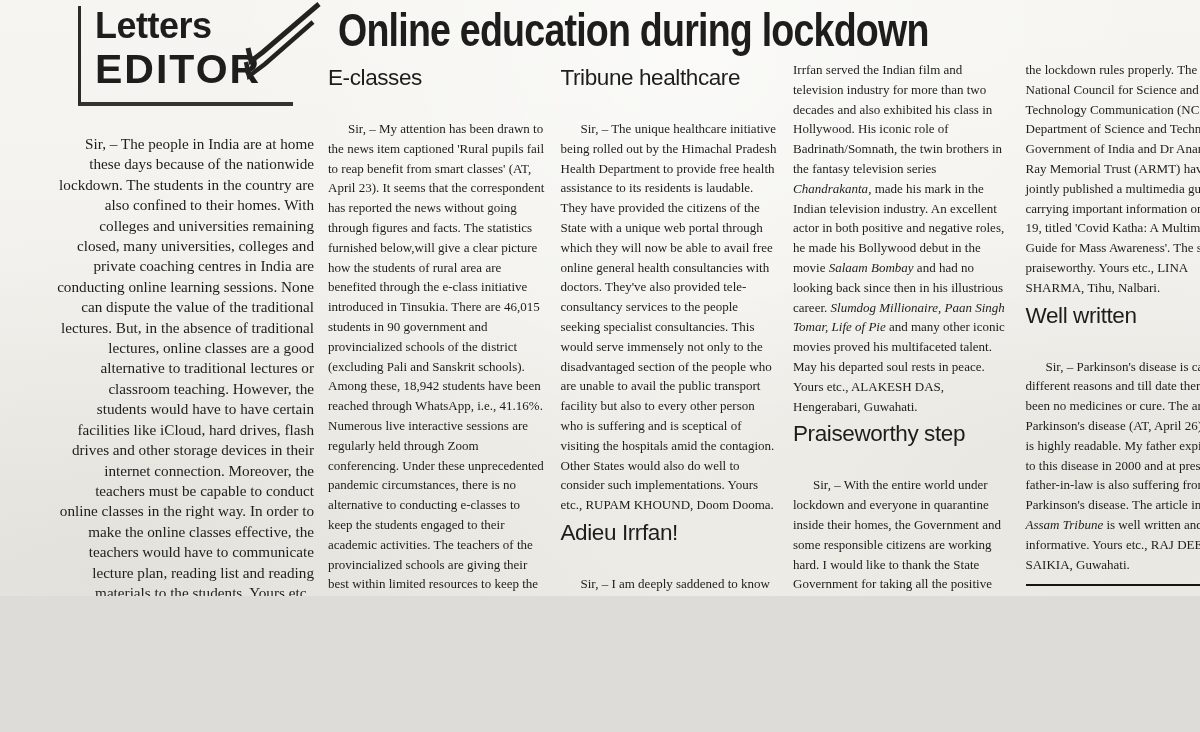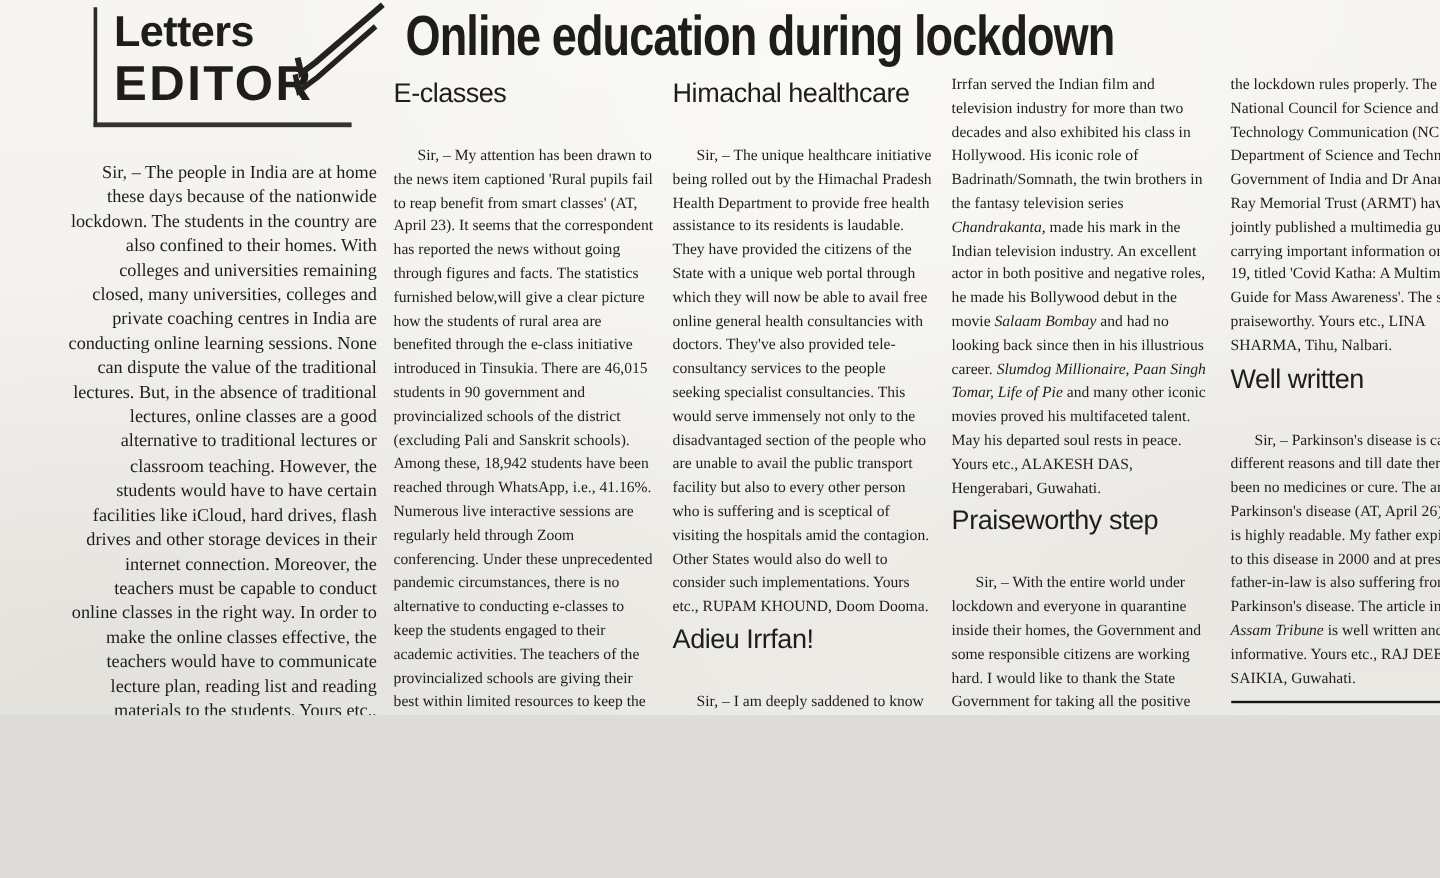--- a/index.html
+++ b/index.html
@@ -77,21 +77,21 @@
   </div>
 
   <div class="main">
     <h1 class="headline">Online education during lockdown</h1>
     <div class="columns">
       <div class="col">
           <h2 class="letter-heading"><span>E-classes</span></h2>
           <p class="letter-para indent"><span>Sir, – My attention has been drawn to the news item captioned 'Rural pupils fail to reap benefit from smart classes' (AT, April 23). It seems that the correspondent has reported the news without going through figures and facts. The statistics furnished below,will give a clear picture how the students of rural area are benefited through the e-class initiative introduced in Tinsukia. There are 46,015 students in 90 government and provincialized schools of the district (excluding Pali and Sanskrit schools). Among these, 18,942 students have been reached through WhatsApp, i.e., 41.16%. Numerous live interactive sessions are regularly held through Zoom conferencing. Under these unprecedented pandemic circumstances, there is no alternative to conducting e-classes to keep the students engaged to their academic activities. The teachers of the provincialized schools are giving their best within limited resources to keep the pace of teaching-learning on. Yours etc., BITUPON HAZARIKA, Inspector of Schools, Tinsukia.</span></p>
         </div>
       <div class="col">
-          <h2 class="letter-heading"><span>Himachal healthcare</span></h2>
+          <h2 class="letter-heading"><span>Tribune healthcare</span></h2>
           <p class="letter-para indent"><span>Sir, – The unique healthcare initiative being rolled out by the Himachal Pradesh Health Department to provide free health assistance to its residents is laudable. They have provided the citizens of the State with a unique web portal through which they will now be able to avail free online general health consultancies with doctors. They've also provided tele-consultancy services to the people seeking specialist consultancies. This would serve immensely not only to the disadvantaged section of the people who are unable to avail the public transport facility but also to every other person who is suffering and is sceptical of visiting the hospitals amid the contagion. Other States would also do well to consider such implementations. Yours etc., RUPAM KHOUND, Doom Dooma.</span></p>
           <h2 class="letter-heading"><span>Adieu Irrfan!</span></h2>
           <p class="letter-para indent"><span>Sir, – I am deeply saddened to know about the untimely demise of actor Irrfan Khan at the age of 61 years. Really, the premature decease of the great actor has left a void in the Indian film industry.</span></p>
         </div>
       <div class="col">
           <p class="letter-para"><span>Irrfan served the Indian film and television industry for more than two decades and also exhibited his class in Hollywood. His iconic role of Badrinath/Somnath, the twin brothers in the fantasy television series </span><i>Chandrakanta</i><span>, made his mark in the Indian television industry. An excellent actor in both positive and negative roles, he made his Bollywood debut in the movie </span><i>Salaam Bombay</i><span> and had no looking back since then in his illustrious career. </span><i>Slumdog Millionaire, Paan Singh Tomar, Life of Pie</i><span> and many other iconic movies proved his multifaceted talent. May his departed soul rests in peace. Yours etc., ALAKESH DAS, Hengerabari, Guwahati.</span></p>
           <h2 class="letter-heading"><span>Praiseworthy step</span></h2>
           <p class="letter-para indent"><span>Sir, – With the entire world under lockdown and everyone in quarantine inside their homes, the Government and some responsible citizens are working hard. I would like to thank the State Government for taking all the positive steps to fight the Covid-19 pandemic. At the same time, I thank the people for showing their responsibility towards the nation, by making awareness videos or by following</span></p>
         </div>
       <div class="col">

